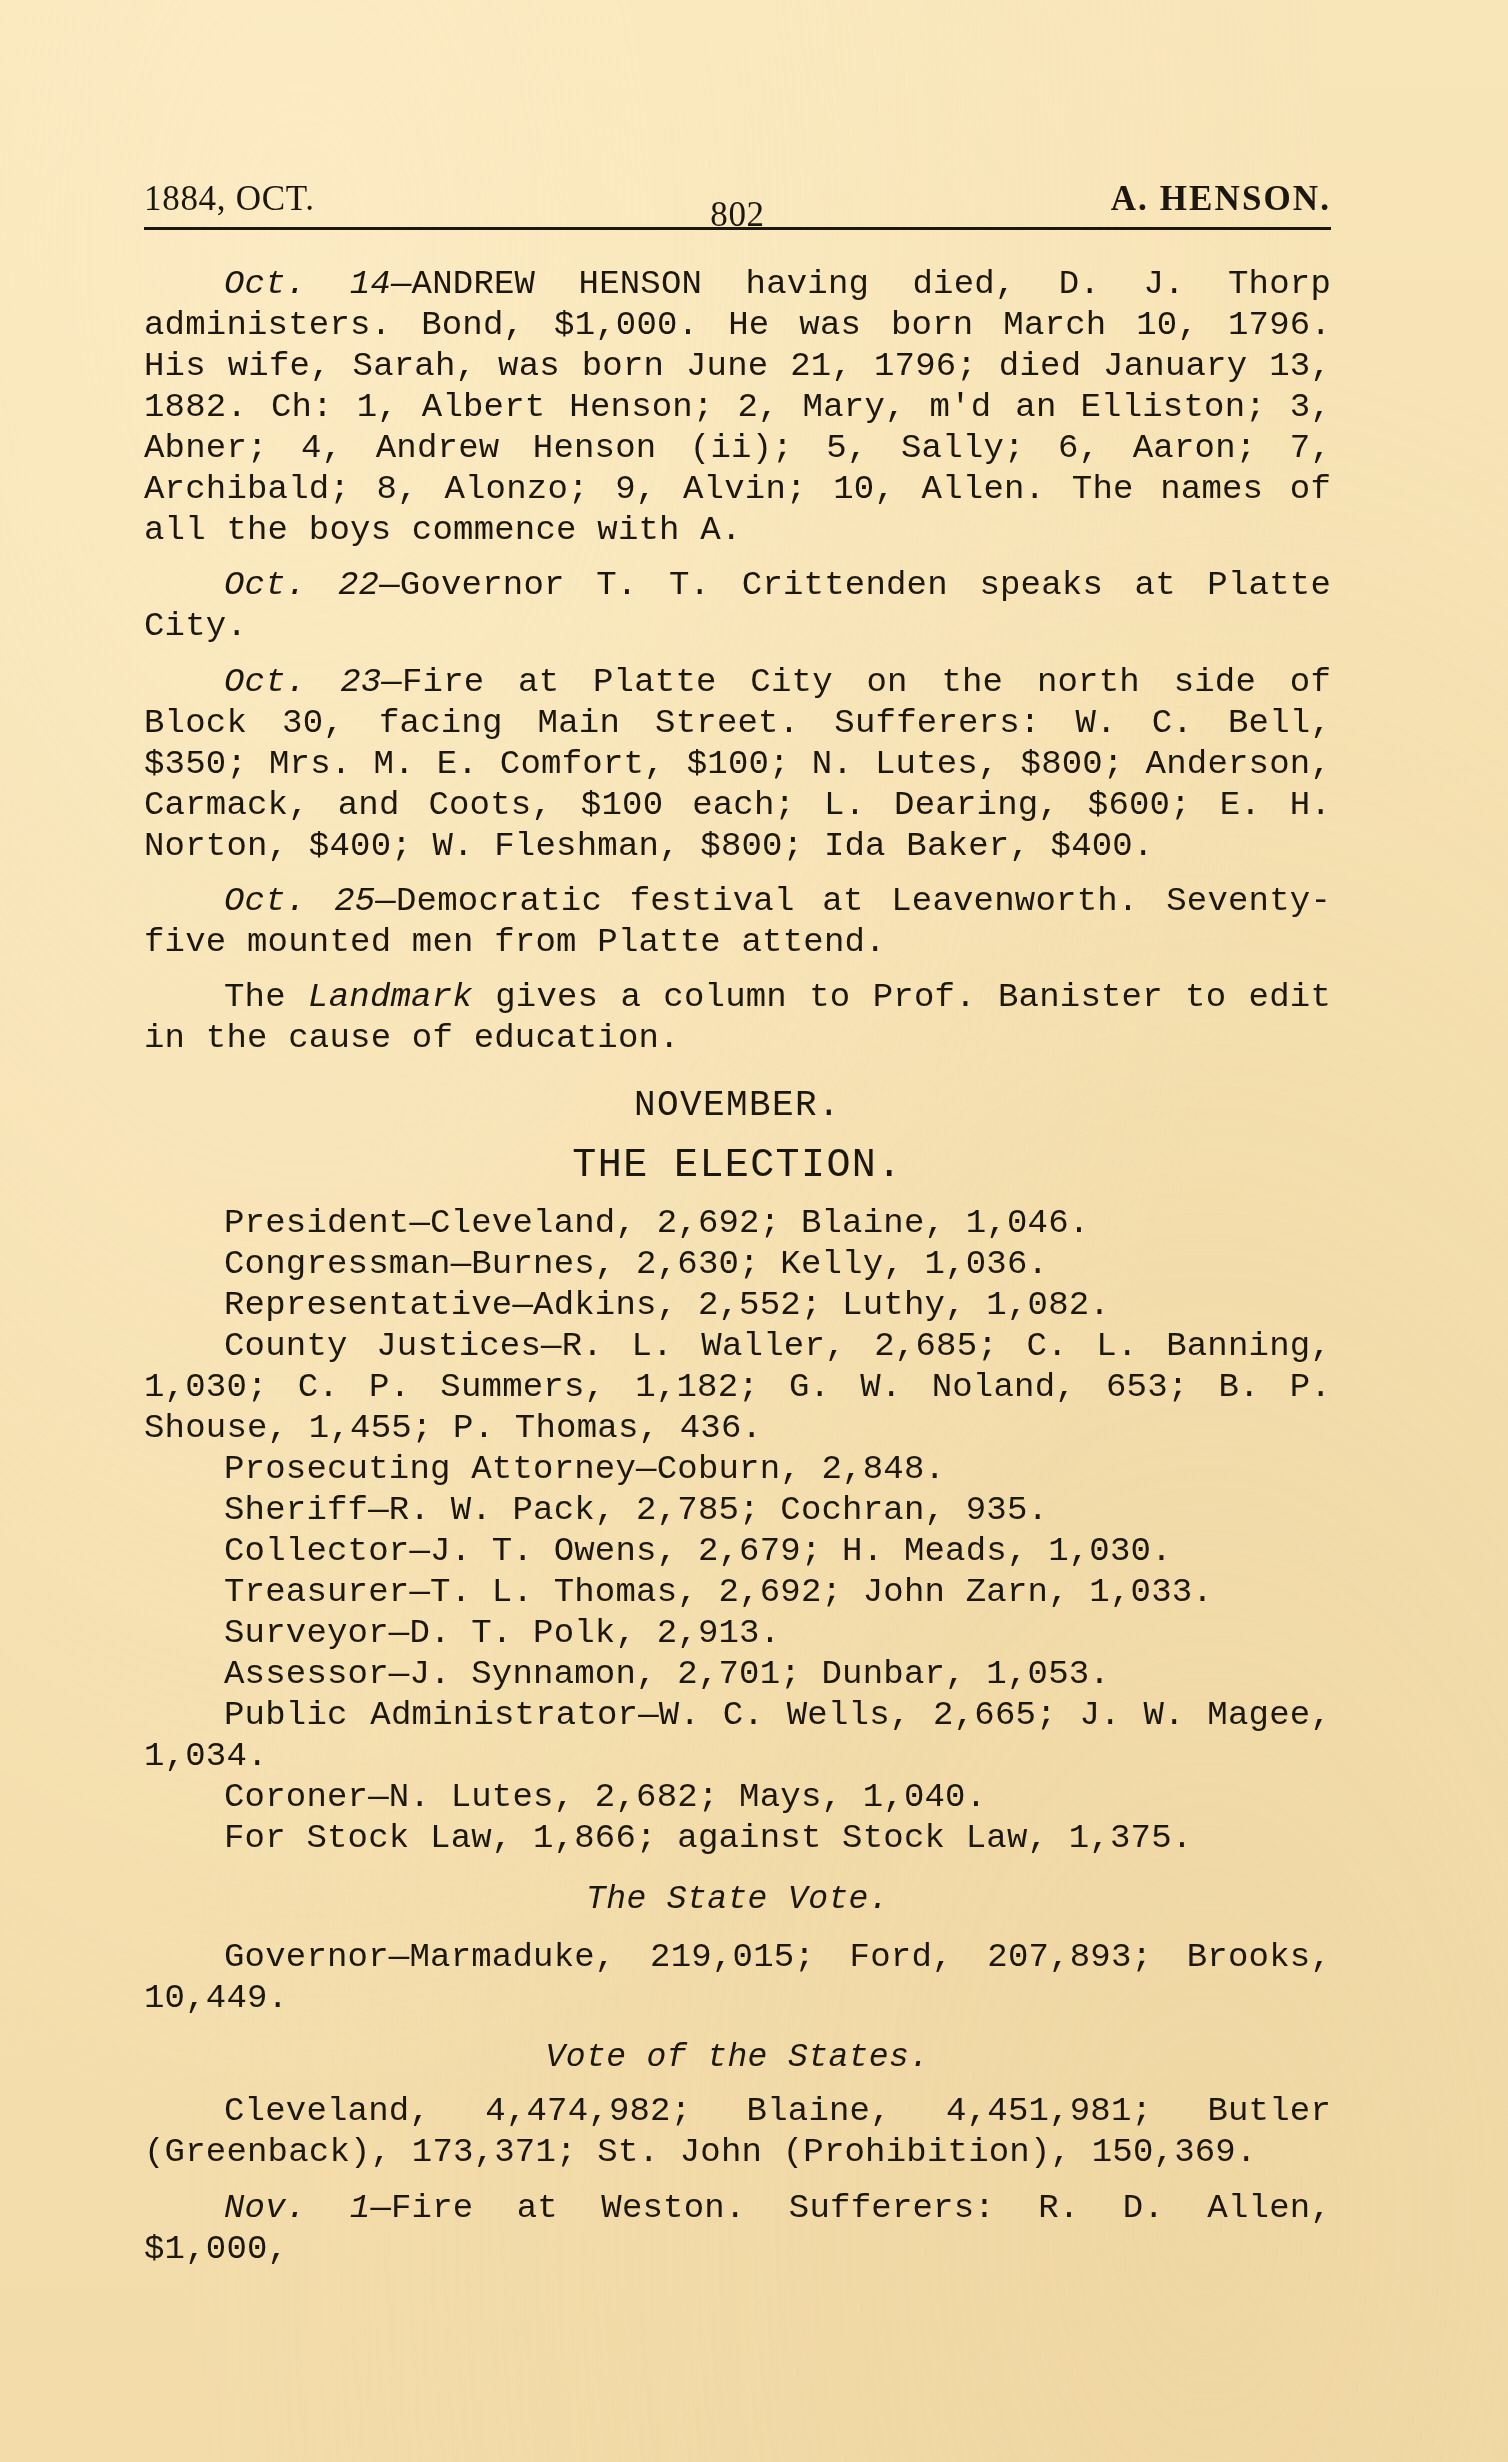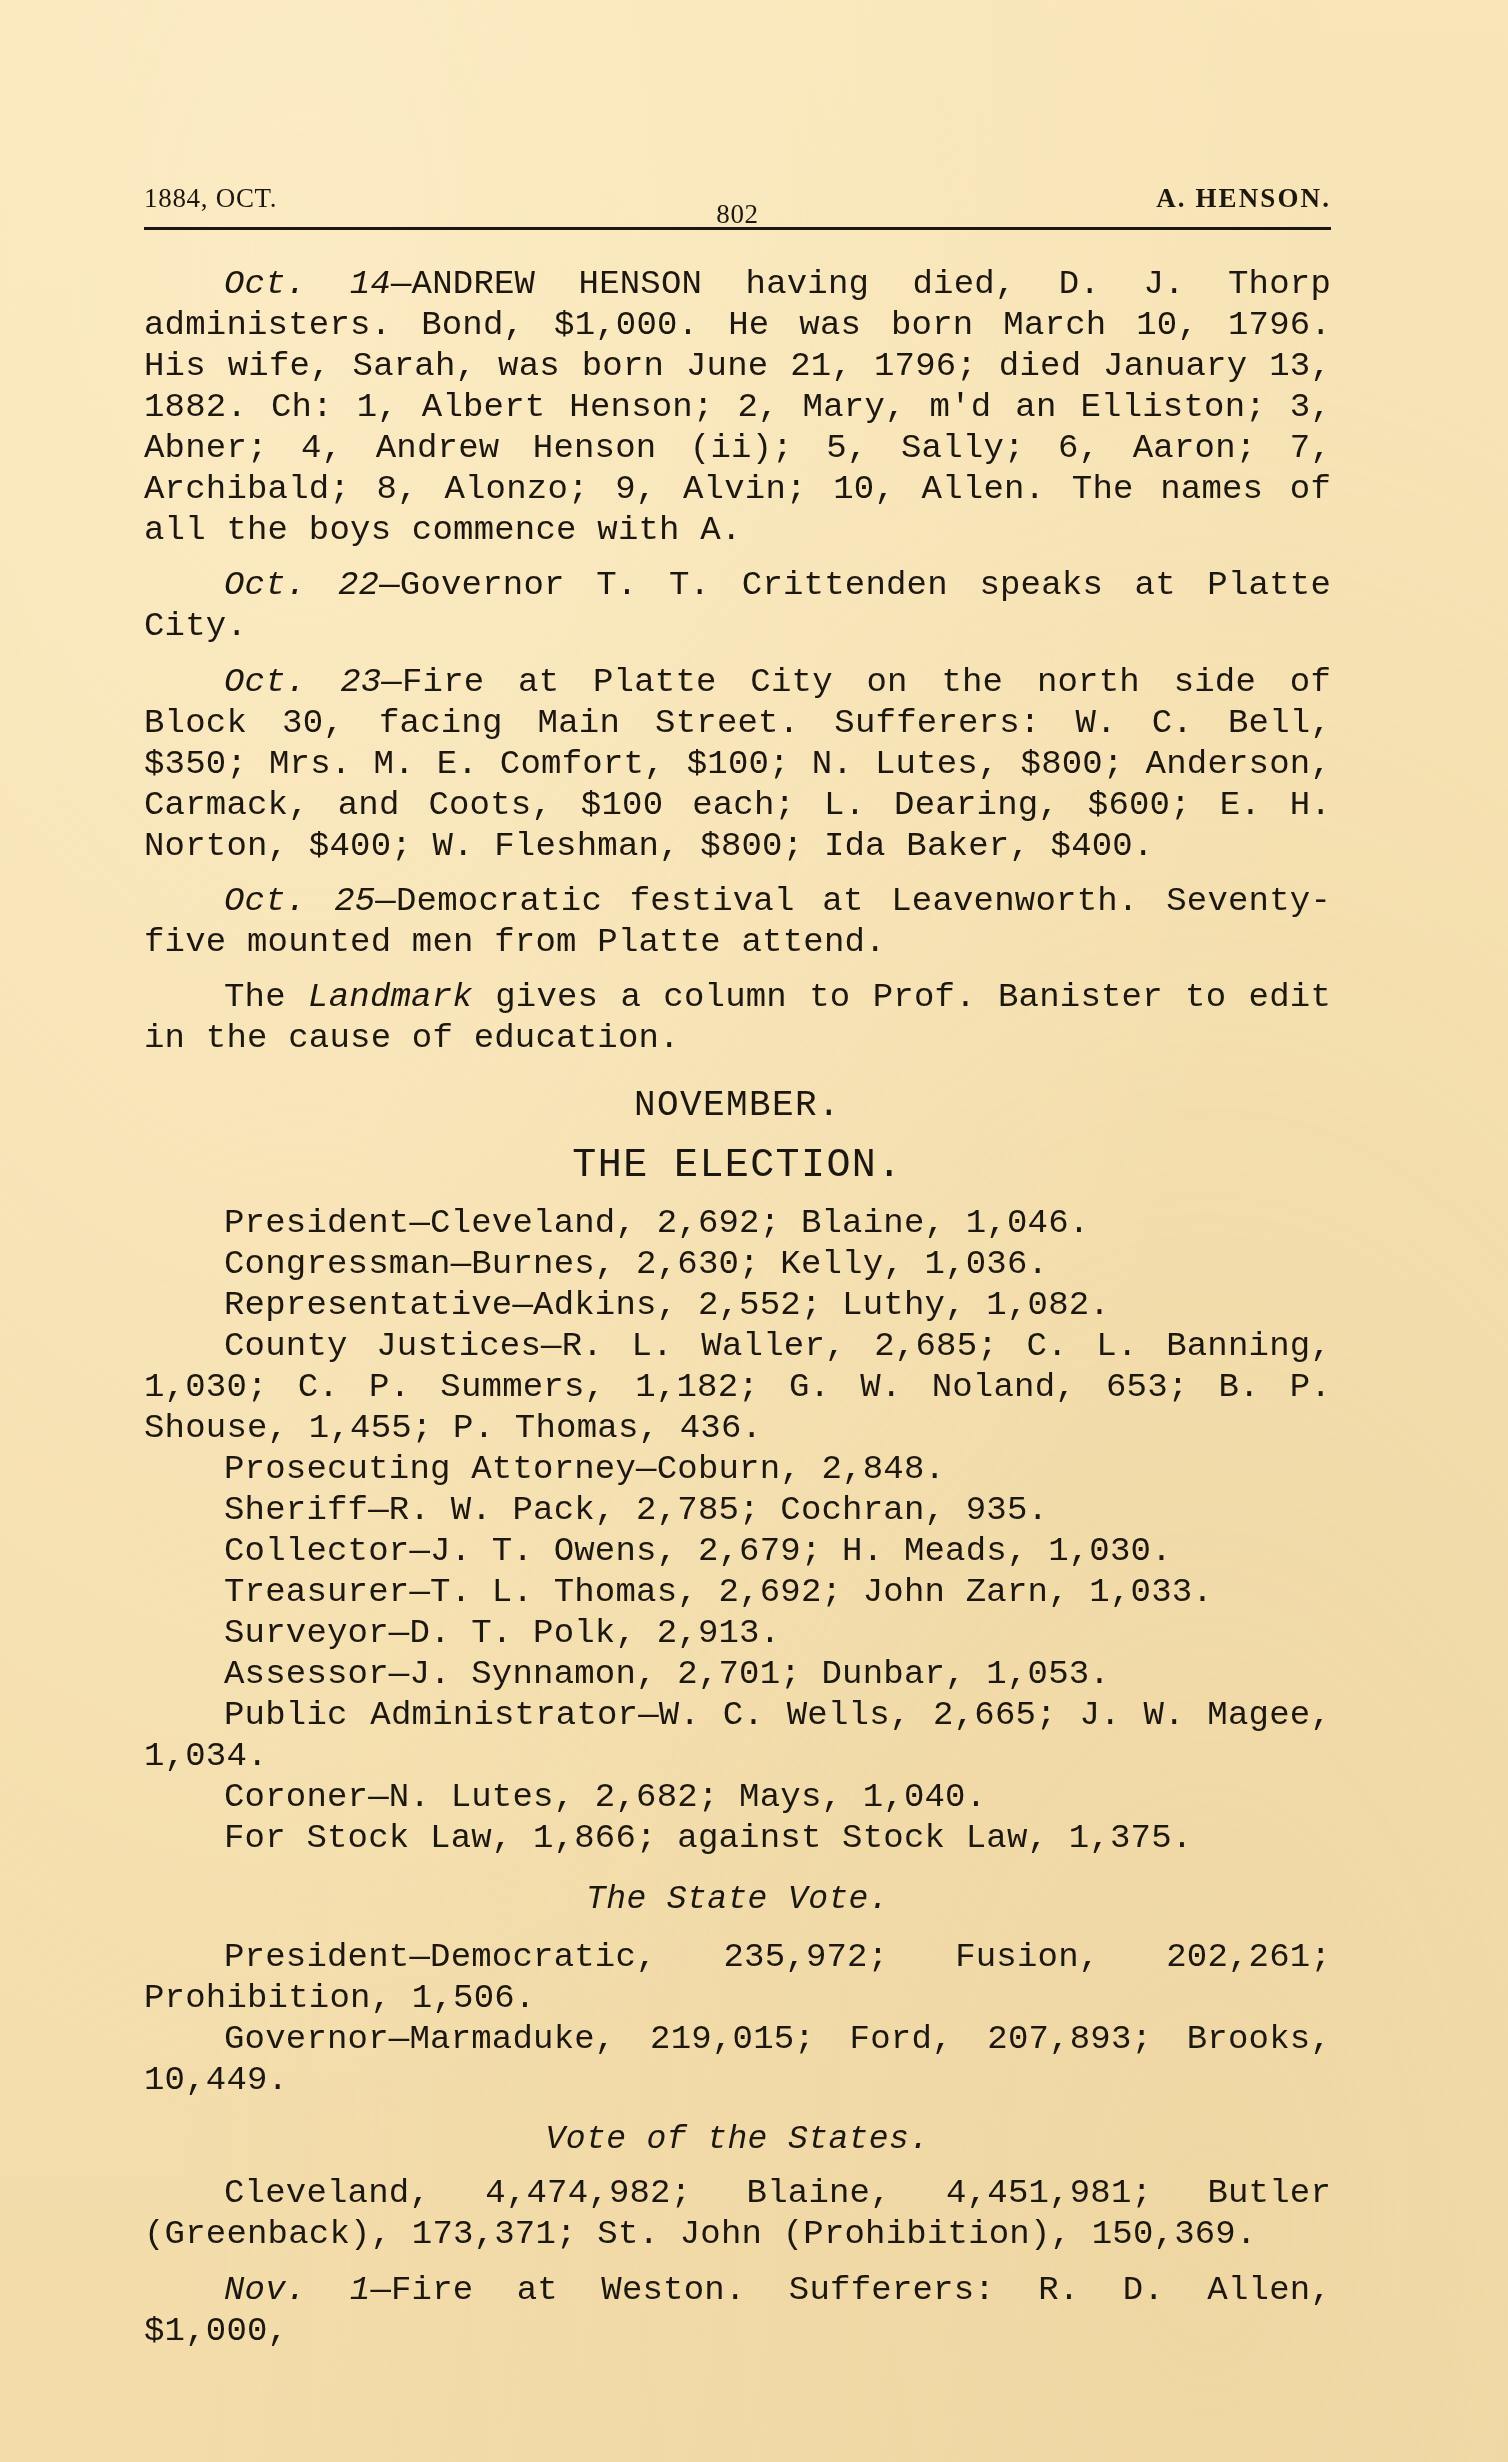--- a/index.html
+++ b/index.html
@@ -24,21 +24,21 @@
       left: 144px;
       top: 0;
       width: 1187px;
     }
     .running-head {
       position: absolute;
       top: 180px;
       left: 0;
       width: 1187px;
       height: 37px;
-      font-size: 27px;
+      font-size: 35px;
       letter-spacing: 0.7px;
       line-height: 37px;
     }
     .running-head .left { position: absolute; left: 0; top: 0; }
     .running-head .center { position: absolute; left: 0; width: 100%; text-align: center; top: 16px; }
     .running-head .right { position: absolute; right: 0; top: 0; letter-spacing: 2.1px; font-weight: bold; }
     .rule {
       position: absolute;
       top: 227px;
       left: 0;
@@ -125,21 +125,20 @@
       <p class="vote-line">Treasurer—T. L. Thomas, 2,692; John Zarn, 1,033.</p>
       <p class="vote-line">Surveyor—D. T. Polk, 2,913.</p>
       <p class="vote-line">Assessor—J. Synnamon, 2,701; Dunbar, 1,053.</p>
       <p class="vote-line">Public Administrator—W. C. Wells, 2,665; J. W. Magee, 1,034.</p>
       <p class="vote-line">Coroner—N. Lutes, 2,682; Mays, 1,040.</p>
       <p class="vote-line">For Stock Law, 1,866; against Stock Law, 1,375.</p>
     </div>
 
     <p class="heading sub">The State Vote.</p>
     <div class="vote-block state">
-      <p class="vote-line">President—Democratic, 235,972; Fusion, 202,261; Prohibition, 1,506.</p>
       <p class="vote-line">Governor—Marmaduke, 219,015; Ford, 207,893; Brooks, 10,449.</p>
     </div>
 
     <p class="heading sub tight">Vote of the States.</p>
     <div class="vote-block">
       <p class="vote-line">Cleveland, 4,474,982; Blaine, 4,451,981; Butler (Greenback), 173,371; St. John (Prohibition), 150,369.</p>
     </div>
 
     <p class="para last-para"><span class="date">Nov. 1</span><span>—Fire at Weston. Sufferers: R. D. Allen, $1,000,</span></p>
 

